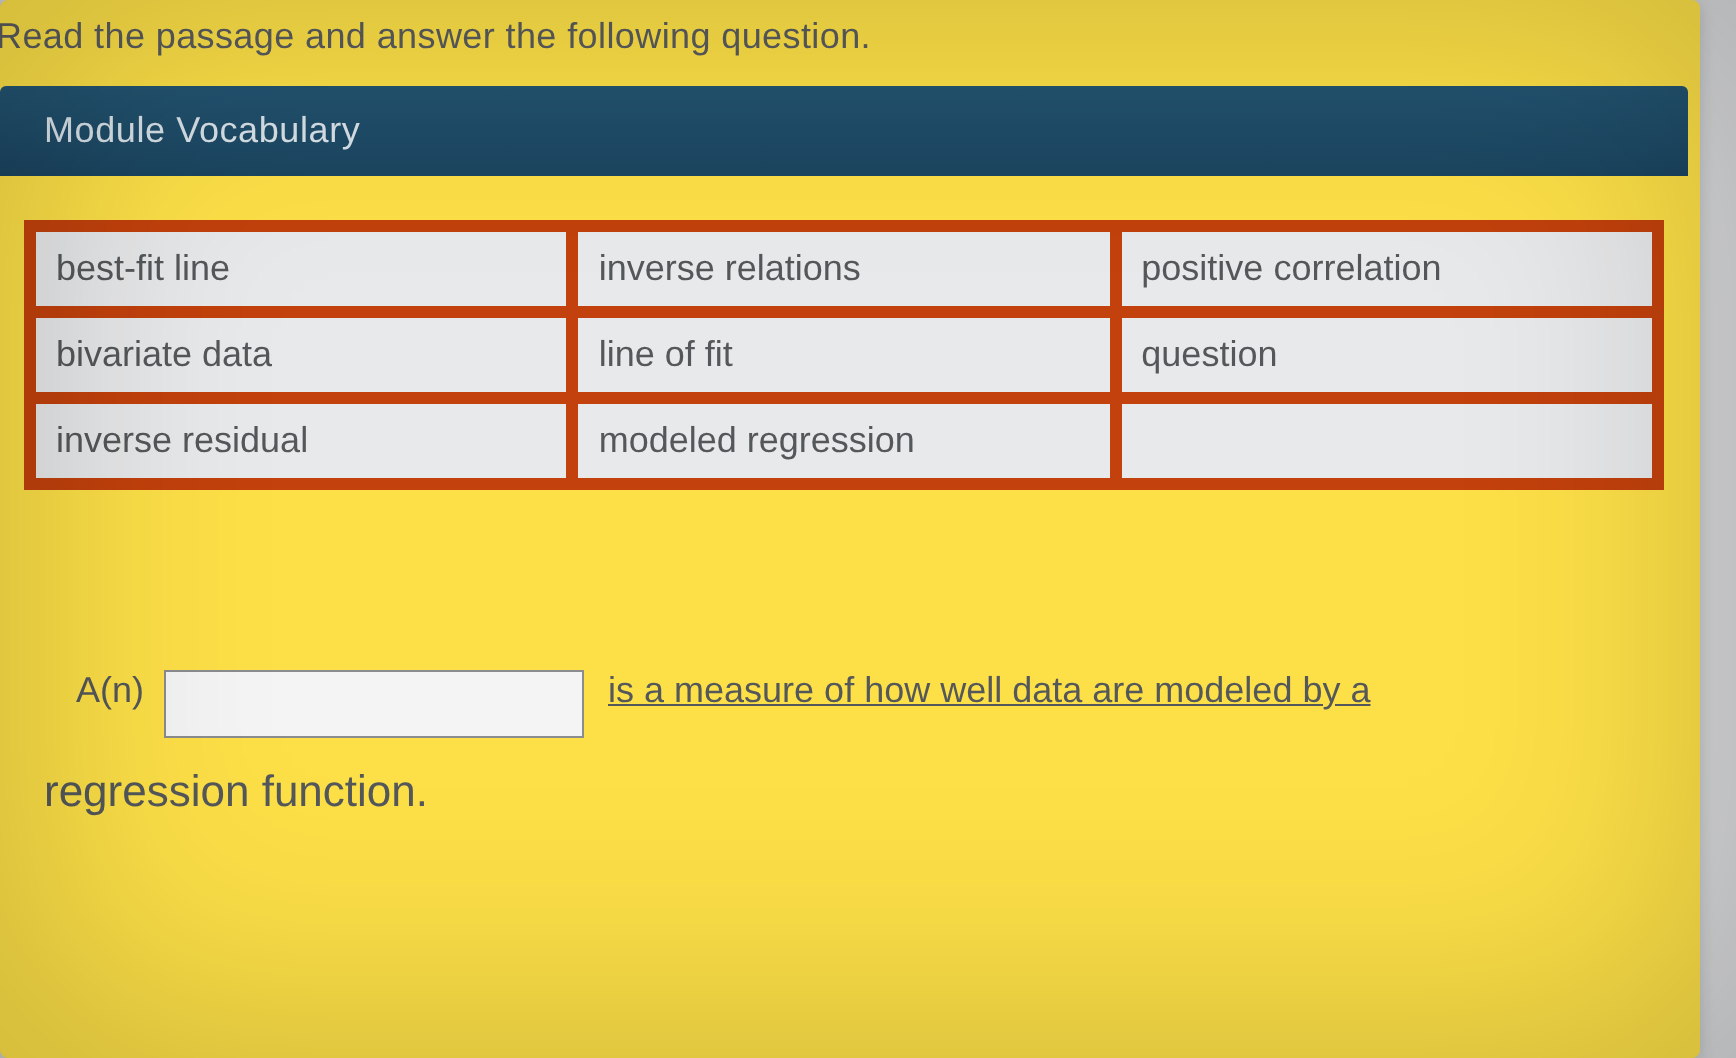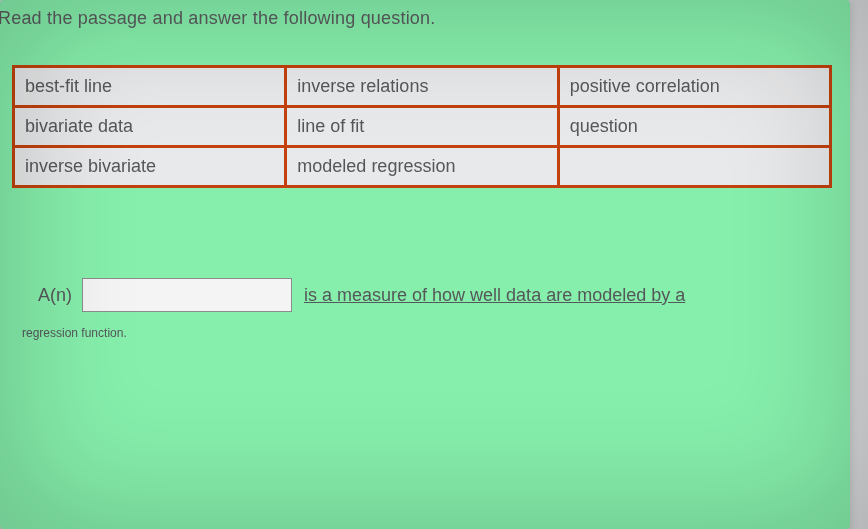--- a/index.html
+++ b/index.html
@@ -7,21 +7,21 @@
     margin: 0;
     padding: 0;
     font-family: Arial, Helvetica, sans-serif;
     background: #d8d9db;
     width: 868px;
     height: 529px;
     overflow: hidden;
     position: relative;
   }
   .page {
-    background: #86efac;
+    background: #fde047;
     border-radius: 4px;
     margin: 0 18px 0 0;
     padding: 0 0 40px 0;
     box-shadow: 0 2px 8px rgba(0,0,0,0.15);
     min-height: 529px;
     position: relative;
   }
   .instruction {
     color: #5a5c5e;
     font-size: 18px;
@@ -39,32 +39,32 @@
     margin: 0 6px 0 0;
     letter-spacing: 0.3px;
   }
   .vocab-table {
     border-collapse: collapse;
     width: calc(100% - 30px);
     margin: 22px 12px 0 12px;
     background: #e8e9ea;
   }
   .vocab-table td {
-    border: 3px solid #c2410c;
+    border: 6px solid #c2410c;
     padding: 8px 10px;
     color: #55585a;
     font-size: 18px;
     width: 33.33%;
     vertical-align: middle;
     height: 38px;
   }
   .fill-row {
     margin: 90px 0 4px 38px;
     display: flex;
-    align-items: center;
+    align-items: flex-start;
     flex-wrap: wrap;
     gap: 8px;
     color: #55585a;
     font-size: 18px;
   }
   .fill-label {
     margin-right: 2px;
   }
   .fill-input {
     width: 210px;
@@ -75,51 +75,52 @@
     padding: 4px 8px;
     color: #333;
   }
   .fill-after {
     margin-left: 4px;
     text-decoration: underline;
   }
   .fill-line2 {
     margin: 14px 0 0 22px;
     color: #55585a;
-    font-size: 12px;
+    font-size: 22px;
   }
   .vignette {
     position: absolute;
     inset: 0;
     pointer-events: none;
     box-shadow: inset 0 0 120px 20px rgba(0,0,0,0.18);
   }
 </style>
 </head>
 <body>
 
 <div class="page">
 
   <div class="instruction">Read the passage and answer the following question.</div>
 
+  <div class="module-header">Module Vocabulary</div>
 
   <table class="vocab-table">
     <tbody>
         <tr>
       <td>best-fit line</td>
       <td>inverse relations</td>
       <td>positive correlation</td>
     </tr>
     <tr>
       <td>bivariate data</td>
       <td>line of fit</td>
       <td>question</td>
     </tr>
     <tr>
-      <td>inverse bivariate</td>
+      <td>inverse residual</td>
       <td>modeled regression</td>
       <td></td>
     </tr>
   </tbody>
     </table>
 
   <div class="fill-row">
     <span class="fill-label">A(n)</span>
     <input class="fill-input" type="text" value="" style="">
     <span class="fill-after">is a measure of how well data are modeled by a</span>

